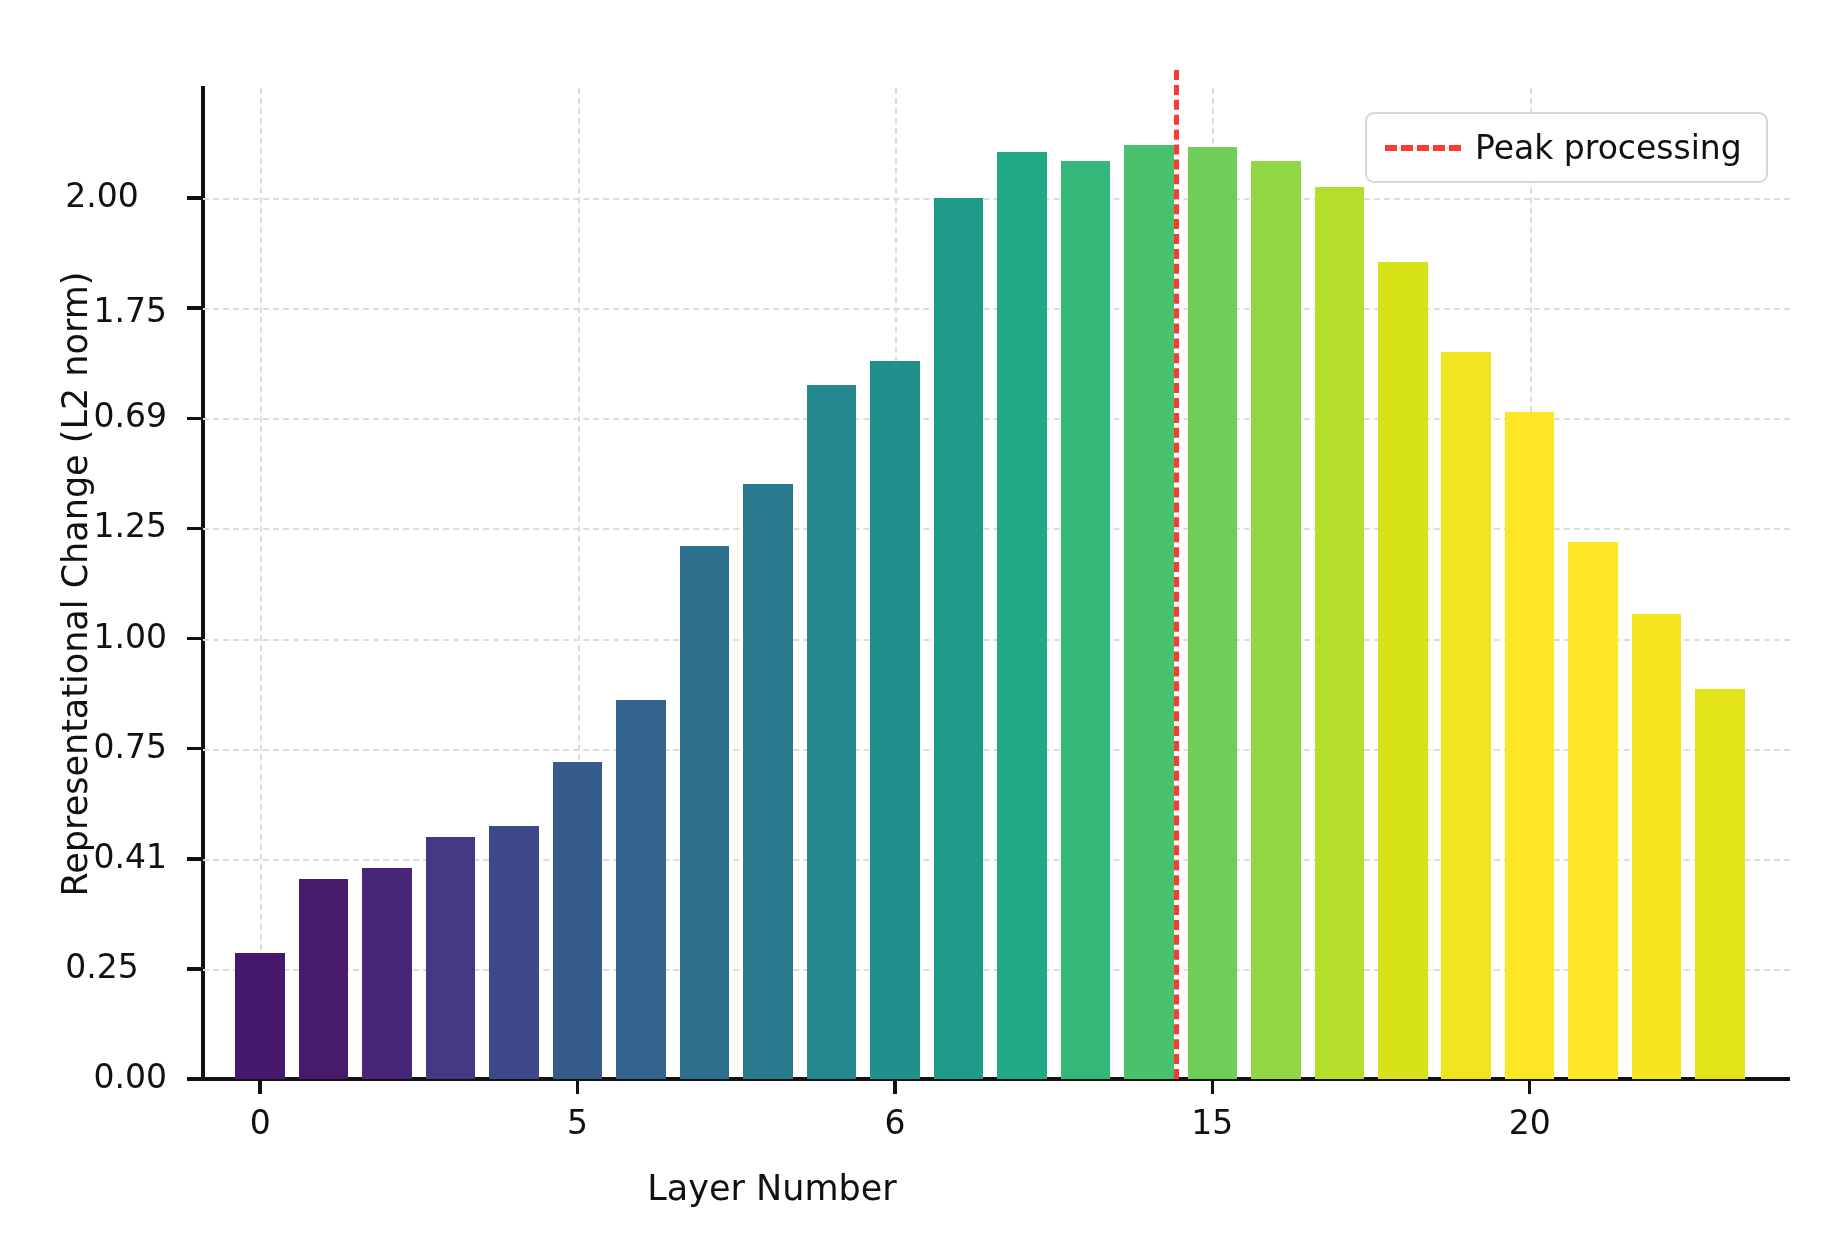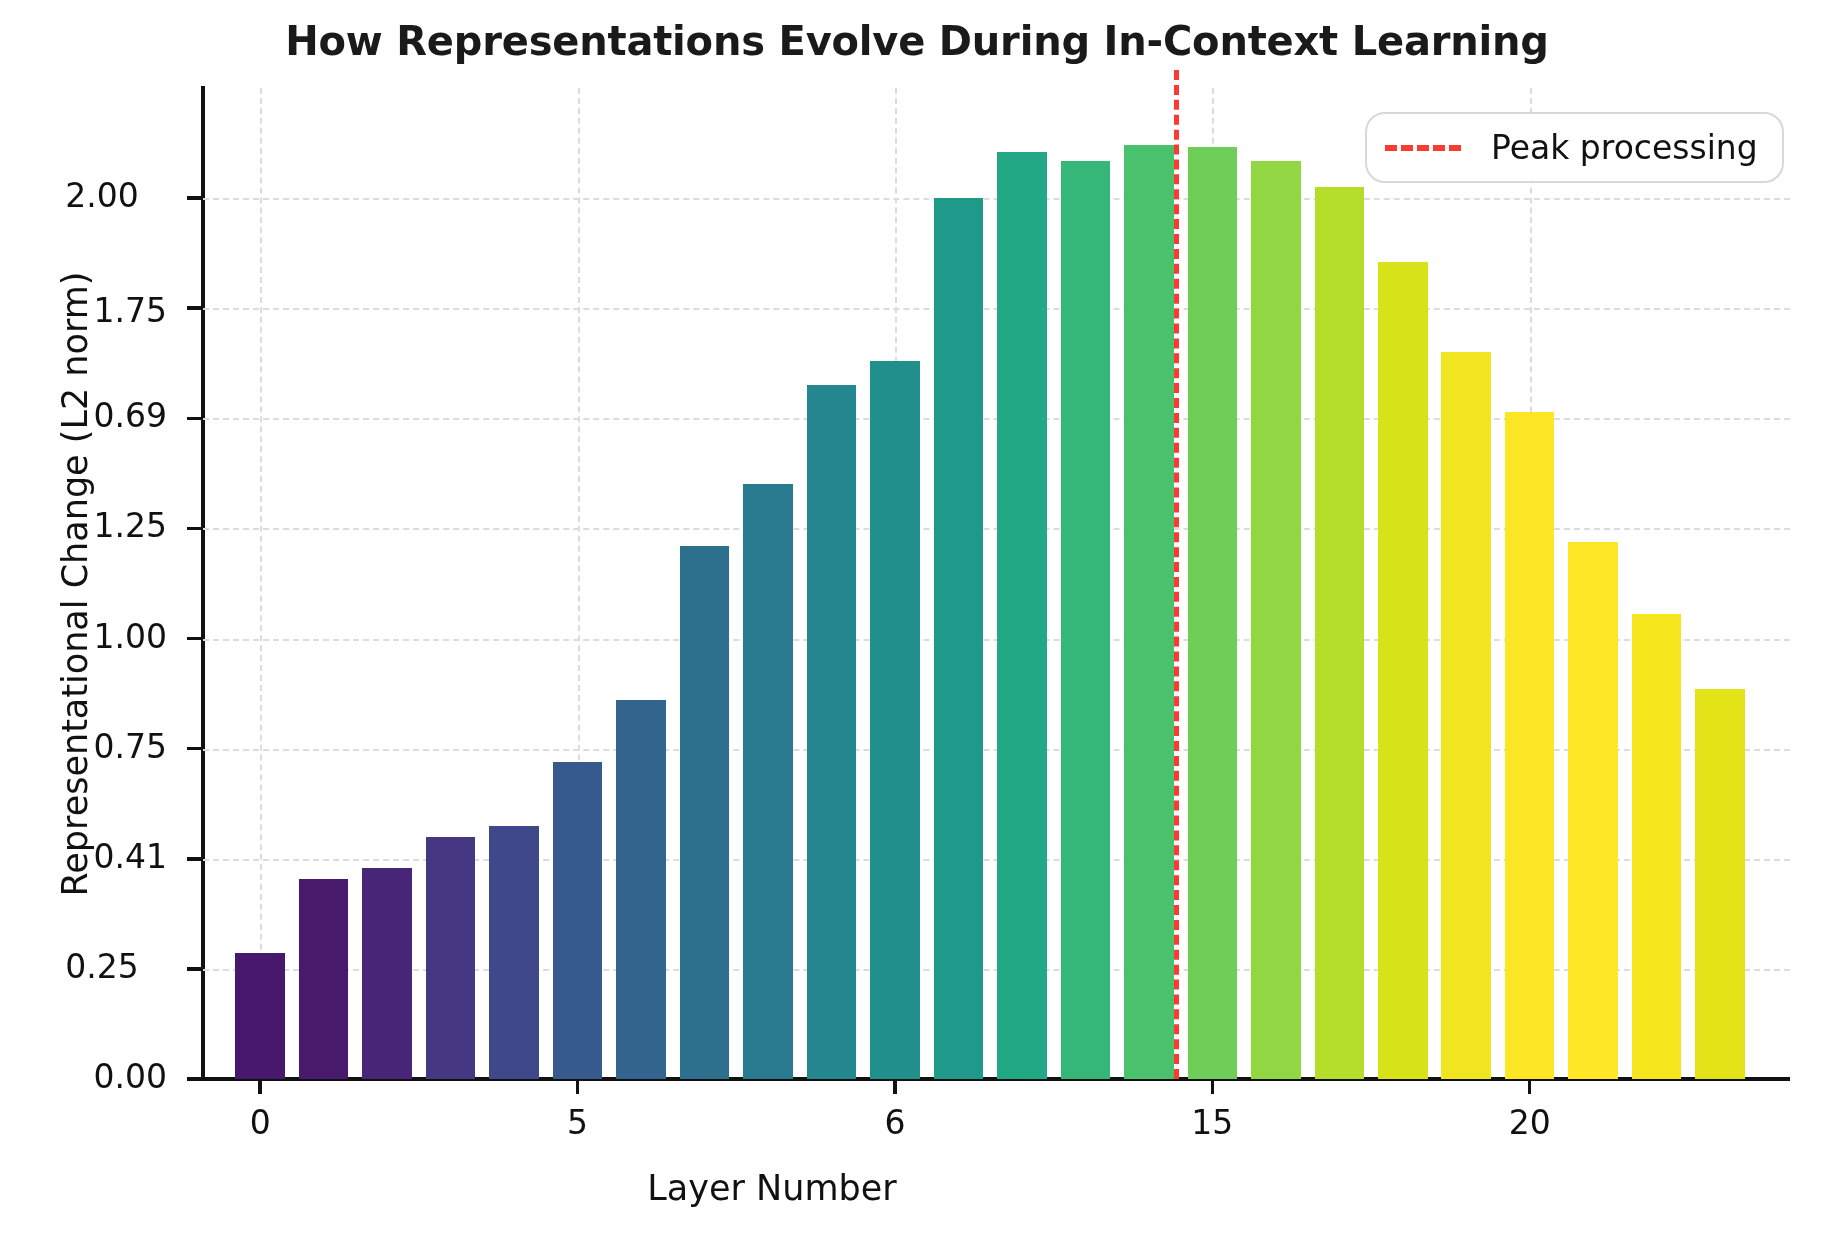--- a/index.html
+++ b/index.html
@@ -38,33 +38,32 @@
     position:absolute;transform:rotate(-90deg);transform-origin:left top;
     font-size:35px;color:#111;white-space:nowrap;
   }
   #xtitle{
     position:absolute;width:1544px;left:0;text-align:center;top:1168px;
     font-size:35px;color:#111;
   }
 
   #legend{
     position:absolute;left:1365px;top:112px;
-    border:2.5px solid #d8d8d8;border-radius:20px;background:#ffffff;
-    padding:14px 24px 14px 18px;display:flex;align-items:center;gap:30px;
+    border:2.5px solid #d8d8d8;border-radius:9px;background:#ffffff;
+    padding:14px 24px 14px 18px;display:flex;align-items:center;gap:14px;
     box-sizing:border-box;
   }
   #legend-swatch{width:76px;height:0;border-top:6px dashed #fb3b32;}
   #legend-label{font-size:33px;color:#111;white-space:nowrap;}
 </style>
 </head>
 <body>
 
 <div id="fig">
 
-  <div id="title">How Representations Evolve During In-Context Learning</div>
 
   <div id="yspine"></div>
   <div id="xspine"></div>
 
   <div id="plot">
     <div id="gridlines-h">
         <div class="gridline-h" style="top: 880.889px;"></div>
         <div class="gridline-h" style="top: 770.778px;"></div>
         <div class="gridline-h" style="top: 660.667px;"></div>
         <div class="gridline-h" style="top: 550.556px;"></div>

